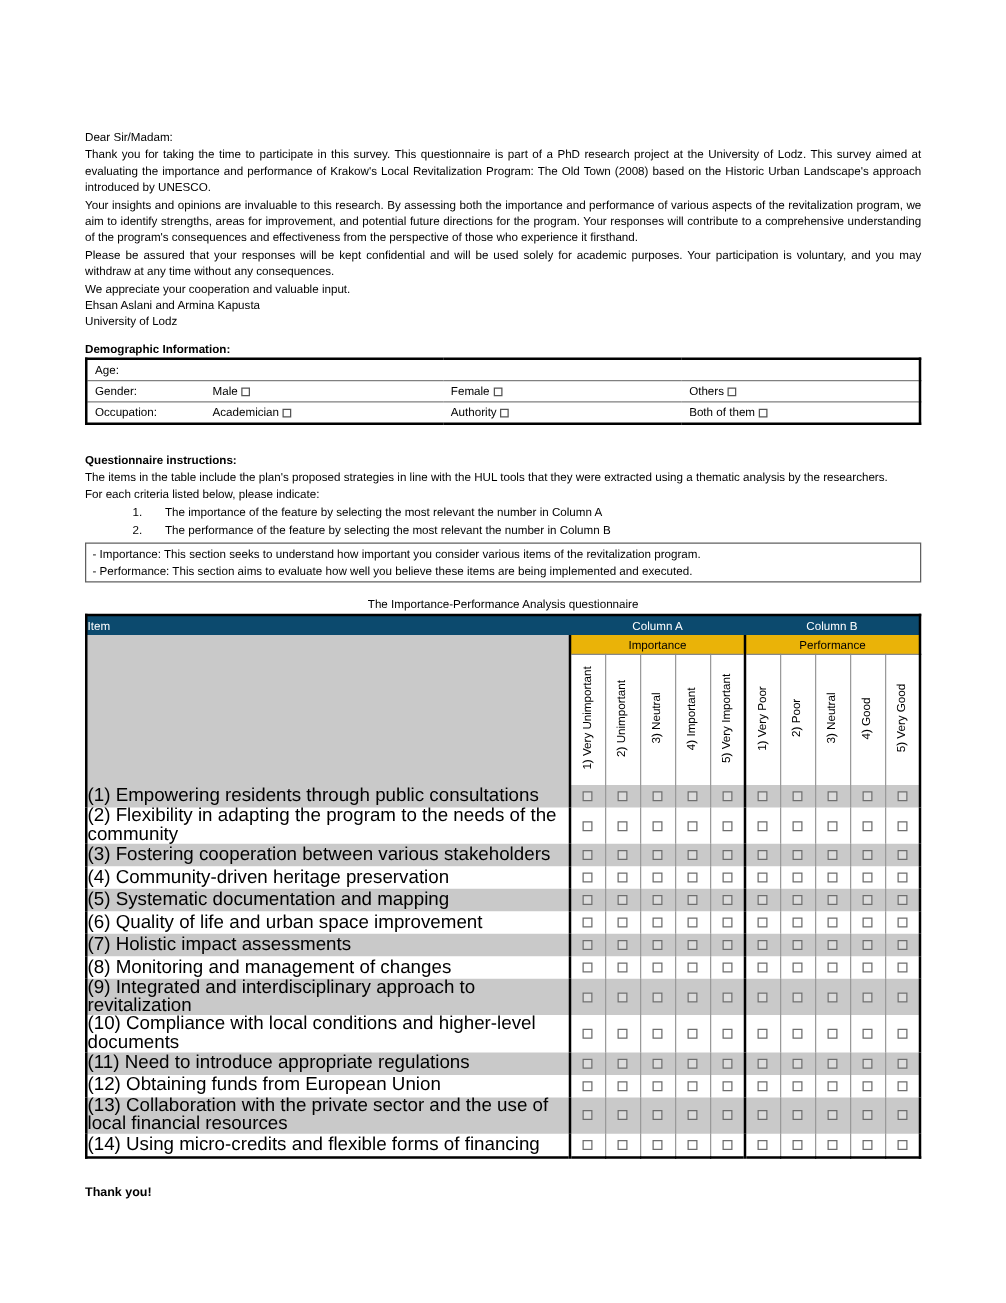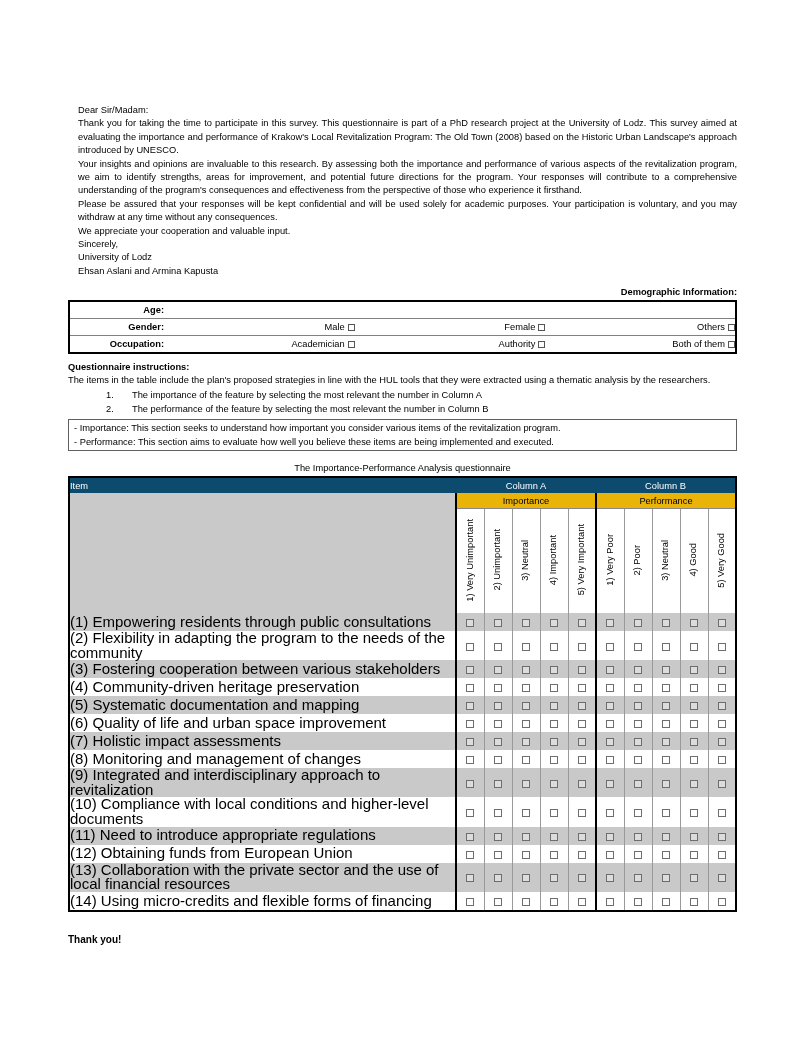--- a/index.html
+++ b/index.html
@@ -20,67 +20,66 @@
     left: 68px;
     top: 0;
     width: 669px;
   }
 
   
   .intro {
     margin-top: 104px;
     font-size: 9.3px;
     line-height: 13.4px;
-    margin-left: 10px;
   }
   .intro p {
     margin: 0;
     text-align: justify;
   }
   .intro p.nojust { text-align: left; }
 
   
   .heading {
     font-size: 9.3px;
     font-weight: bold;
     line-height: 13.4px;
   }
 
   
-  .demo-wrap { margin-top: 8px; text-align: right; }
+  .demo-wrap { margin-top: 8px; }
   table.demo {
     border-collapse: collapse;
     width: 100%;
     table-layout: fixed;
     border: 2.2px solid #000;
   }
   table.demo td {
     border-top: 1px solid #808080;
     border-bottom: 1px solid #808080;
     font-size: 9.3px;
     padding: 1.5px 0 1.5px 6px;
     height: 13px;
     vertical-align: middle;
   }
   table.demo tr:first-child td { border-top: none; }
   table.demo tr:last-child td { border-bottom: none; }
-  td.demo-label { font-weight: bold; width: 88px; }
+  td.demo-label { font-weight: normal; width: 88px; }
   .cbx {
     display: inline-block;
     width: 7px;
     height: 7px;
     border: 1px solid #555;
     background: #fff;
     vertical-align: -1px;
     margin-left: 3px;
     box-sizing: border-box;
   }
 
   
-  .instr { margin-top: 7px; font-size: 9.3px; line-height: 13.4px; }
+  .instr { margin-top: 22px; font-size: 9.3px; line-height: 13.4px; }
   .instr p { margin: 0; text-align: justify; }
   ol.steps {
     margin: 0;
     padding: 0 0 0 64px;
     list-style: none;
     counter-reset: st;
   }
   ol.steps li {
     counter-increment: st;
     position: relative;
@@ -193,23 +192,22 @@
 <body>
 
 <div class="page">
 
   <div class="intro">
     <p class="nojust">Dear Sir/Madam:</p>
     <p>Thank you for taking the time to participate in this survey. This questionnaire is part of a PhD research project at the University of Lodz. This survey aimed at evaluating the importance and performance of Krakow's Local Revitalization Program: The Old Town (2008) based on the Historic Urban Landscape's approach introduced by UNESCO.</p>
     <p>Your insights and opinions are invaluable to this research. By assessing both the importance and performance of various aspects of the revitalization program, we aim to identify strengths, areas for improvement, and potential future directions for the program. Your responses will contribute to a comprehensive understanding of the program's consequences and effectiveness from the perspective of those who experience it firsthand.</p>
     <p>Please be assured that your responses will be kept confidential and will be used solely for academic purposes. Your participation is voluntary, and you may withdraw at any time without any consequences.</p>
     <p class="nojust">We appreciate your cooperation and valuable input.</p>
-    <p class="nojust">Sincerely,</p>
+    <p class="nojust">Ehsan Aslani and Armina Kapusta</p>
     <p class="nojust">University of Lodz</p>
-    <p class="nojust">Ehsan Aslani and Armina Kapusta</p>
   </div>
 
   <div class="demo-wrap">
     <div class="heading">Demographic Information:</div>
     <table class="demo">
       <tbody>
           <tr>
         <td class="demo-label">Age:</td>
         <td colspan="3"></td>
       </tr>
@@ -225,20 +223,21 @@
         <td><span>Authority</span><span class="cbx"></span></td>
         <td><span>Both of them</span><span class="cbx"></span></td>
       </tr>
     </tbody>
       </table>
   </div>
 
   <div class="instr">
     <div class="heading">Questionnaire instructions:</div>
     <p>The items in the table include the plan's proposed strategies in line with the HUL tools that they were extracted using a thematic analysis by the researchers.</p>
+    <p class="nojust">For each criteria listed below, please indicate:</p>
     <ol class="steps">
       <li>The importance of the feature by selecting the most relevant the number in Column A</li>
       <li>The performance of the feature by selecting the most relevant the number in Column B</li>
     </ol>
     <div class="notebox">
       <div>- Importance: This section seeks to understand how important you consider various items of the revitalization program.</div>
       <div>- Performance: This section aims to evaluate how well you believe these items are being implemented and executed.</div>
     </div>
   </div>
 

